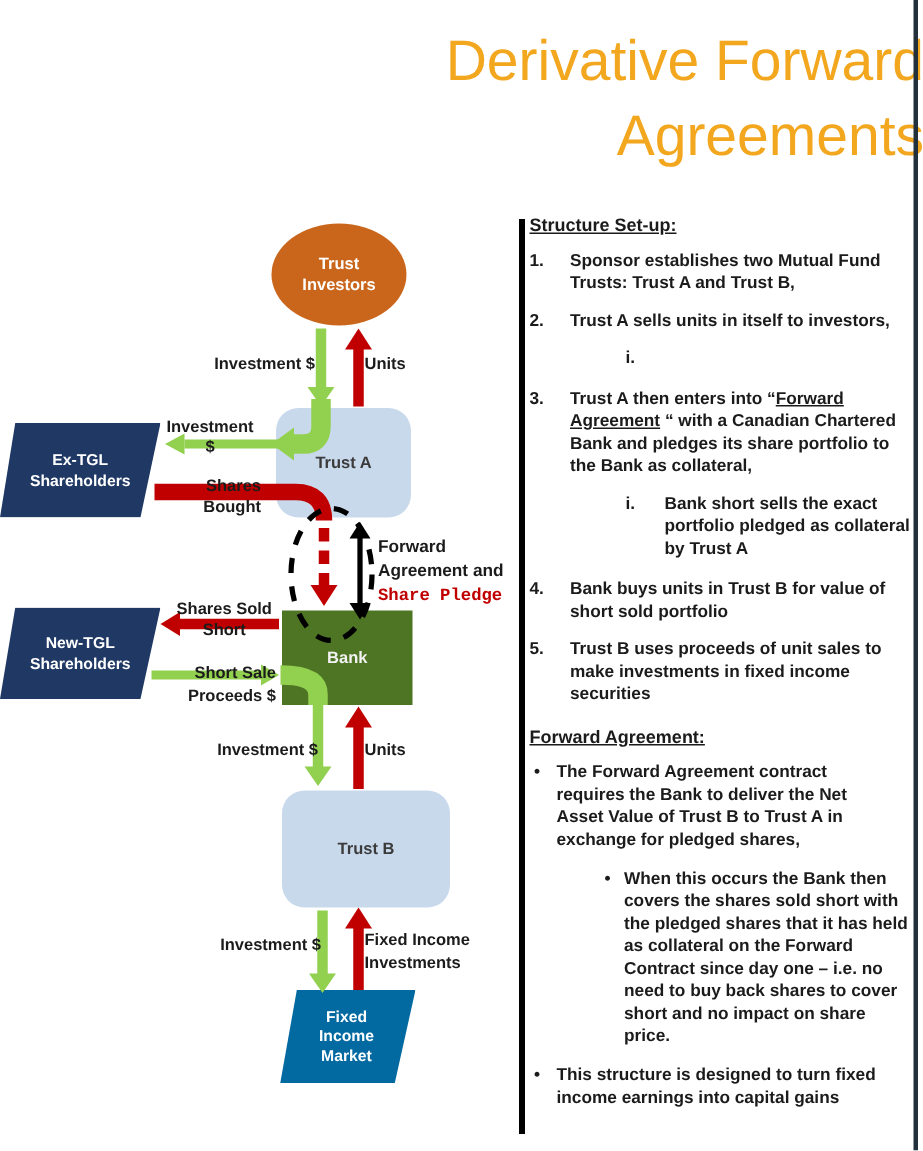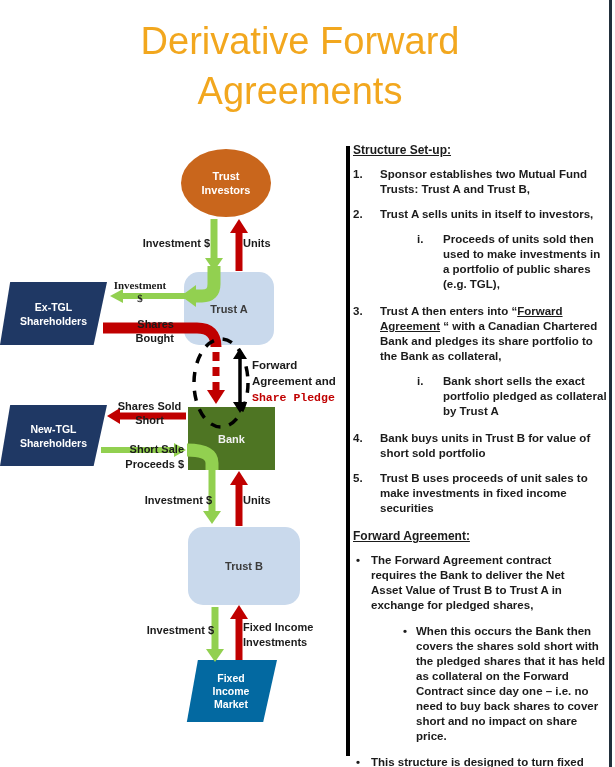--- a/index.html
+++ b/index.html
@@ -8,21 +8,21 @@
   }
   *{box-sizing:border-box;}
   html,body{margin:0;padding:0;}
   body{
     width:615px;height:767px;position:relative;background:#fff;overflow:hidden;
     font-family:"Liberation Sans",sans-serif;color:var(--ink);
   }
   .pre{white-space:pre-line;}
   
   .title{
-    position:absolute;left:0;top:16px;width:600px;text-align:center;
+    position:absolute;left:16px;top:16px;width:600px;text-align:right;
     font-size:38px;line-height:50px;color:var(--gold);font-weight:400;
     letter-spacing:0px;
   }
   
   .divider{position:absolute;left:346px;top:146px;width:4px;height:610px;background:#000;}
   .edge-right{position:absolute;left:609px;top:0;width:3px;height:767px;background:#22303c;}
   
   .node{position:absolute;display:flex;align-items:center;justify-content:center;
         text-align:center;font-weight:700;}
   .ellipse{
@@ -54,21 +54,21 @@
   .sg{stroke:var(--green);fill:none;}
   .fgr{fill:var(--green);stroke:none;}
   .sr{stroke:var(--red);fill:none;}
   .fr{fill:var(--red);stroke:none;}
   .sb{stroke:#000;fill:none;}
   .fb{fill:#000;stroke:none;}
   
   .flbl{position:absolute;font-size:11px;font-weight:600;color:var(--ink);line-height:13px;}
   .lbl-inv-top{left:128px;top:237px;width:82px;text-align:right;}
   .lbl-units-top{left:243px;top:237px;width:44px;}
-  .lbl-inv-ex{left:104px;top:279px;width:72px;text-align:center;font-family:Liberation Serif, serif;}
+  .lbl-inv-ex{left:104px;top:279px;width:72px;text-align:center;}
   .lbl-shares-bought{left:112px;top:317px;width:62px;text-align:right;line-height:14px;}
   .lbl-forward{left:252px;top:357px;width:100px;font-size:11.5px;line-height:16px;}
   .lbl-forward .red{color:var(--red);font-weight:700;font-family:Liberation Mono, monospace;}
   .lbl-shares-sold{left:113px;top:399px;width:73px;text-align:center;line-height:14px;}
   .lbl-short-sale{left:110px;top:442px;width:74px;text-align:right;line-height:15px;}
   .lbl-inv-bank{left:136px;top:494px;width:76px;text-align:right;}
   .lbl-units-bank{left:243px;top:494px;width:44px;}
   .lbl-inv-tb{left:138px;top:624px;width:76px;text-align:right;}
   .lbl-fixed-inc{left:243px;top:620px;width:84px;line-height:15px;}
   
@@ -216,21 +216,20 @@
   <div class="item">
     <span class="num">1.</span>
     <span class="txt">Sponsor establishes two Mutual Fund Trusts: Trust A and Trust B,</span>
   </div>
   <div class="item">
     <span class="num">2.</span>
     <span class="txt">Trust A sells units in itself to investors,</span>
   </div>
   <div class="item sub">
     <span class="num">i.</span>
-    <span class="txt">Proceeds of units sold then used to make investments in a portfolio of public shares (e.g. TGL),</span>
   </div>
   <div class="item">
     <span class="num">3.</span>
     <span class="txt"><span>Trust A then enters into “</span><span class="u">Forward Agreement</span><span> “ with a Canadian Chartered Bank and pledges its share portfolio to the Bank as collateral,</span></span>
   </div>
   <div class="item sub">
     <span class="num">i.</span>
     <span class="txt">Bank short sells the exact portfolio pledged as collateral by Trust A</span>
   </div>
   <div class="item">

